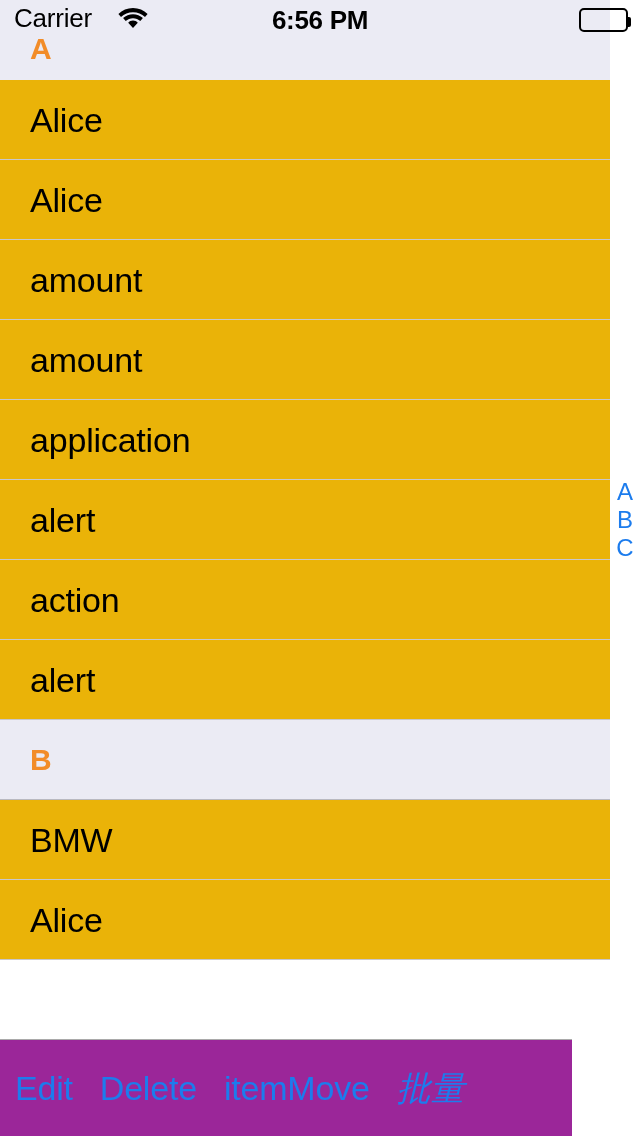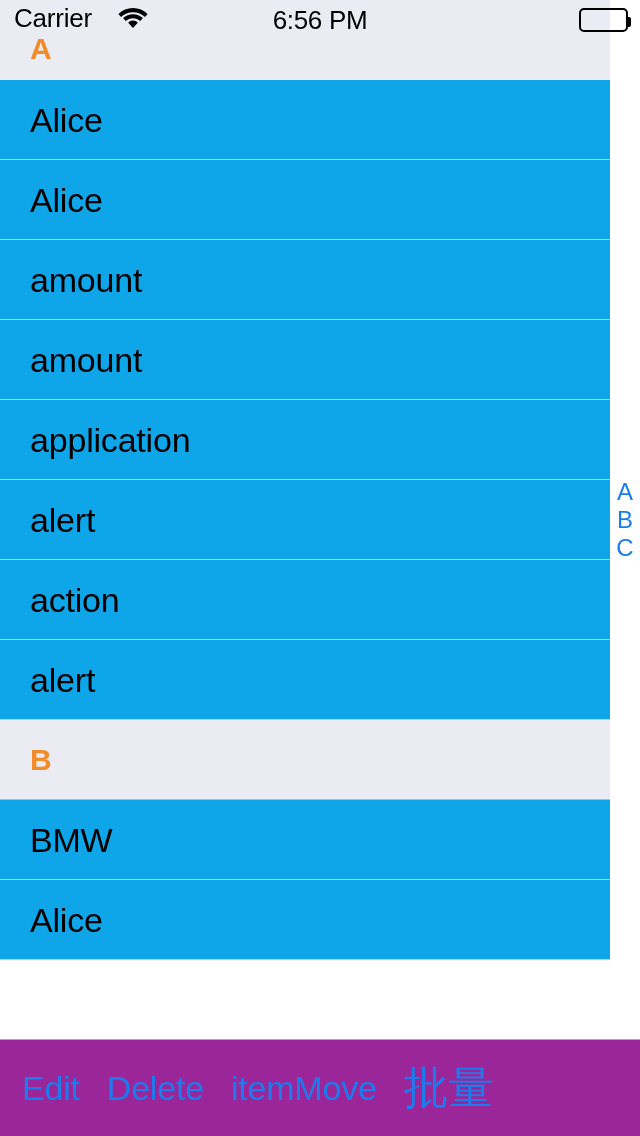--- a/index.html
+++ b/index.html
@@ -27,21 +27,21 @@
     display:flex; align-items:center; gap:26px;
   }
   .sb-carrier {
     font-size:26px; color:#000; letter-spacing:-0.2px;
     line-height:28px;
   }
   .wifi-icon { display:block; }
   .sb-time {
     position:absolute; left:0; right:0; top:5px;
     text-align:center;
-    font-size:26px; font-weight:normal; color:#000;
+    font-size:26px; font-weight:bold; color:#000;
     letter-spacing:-0.3px;
   }
   .sb-right {
     position:absolute; right:12px; top:8px;
     display:flex; align-items:center;
   }
   .battery {
     position:relative;
     width:49px; height:24px;
     border:2px solid #000;
@@ -80,21 +80,21 @@
     font-size:30px;
     font-weight:bold;
     color:#F28C28;
     line-height:30px;
   }
   .section-header.first .section-header-title {
     transform:translateY(9px);
   }
   .row {
     width:610px; height:80px;
-    background:#0ea5e9;
+    background:#eab308;
     display:flex; align-items:center;
     padding-left:30px;
     border-bottom:1px solid #c8c7cc;
   }
   .row-label {
     font-size:34px;
     color:#000000;
     line-height:38px;
     letter-spacing:-0.2px;
   }
@@ -116,40 +116,40 @@
     color:#1c7ced;
     line-height:28px;
     text-align:center;
     width:30px;
   }
 
   
   .toolbar {
     position:absolute;
     left:0; bottom:0;
-    width:640px; height:97px;
+    width:572px; height:97px;
     background:#9B2699;
     display:flex;
     align-items:center;
-    padding-left:22px;
+    padding-left:15px;
     gap:27px;
     border-top:1px solid #a9a9a9;
   }
   .toolbar-btn {
     font-size:34px;
     color:#1c7ced;
     line-height:40px;
     letter-spacing:-0.2px;
     white-space:nowrap;
     background:transparent;
     border:none;
     font-family:"Liberation Sans", sans-serif;
     cursor:pointer;
   }
-  .toolbar-btn.cjk { font-size:45px; }
+  .toolbar-btn.cjk { font-size:34px;font-style:italic; }
 </style>
 </head>
 <body>
 
 <div id="app">
 
   <div class="table">
     <div id="table-body">
         <div class="section-header first">
           <span class="section-header-title">A</span>

